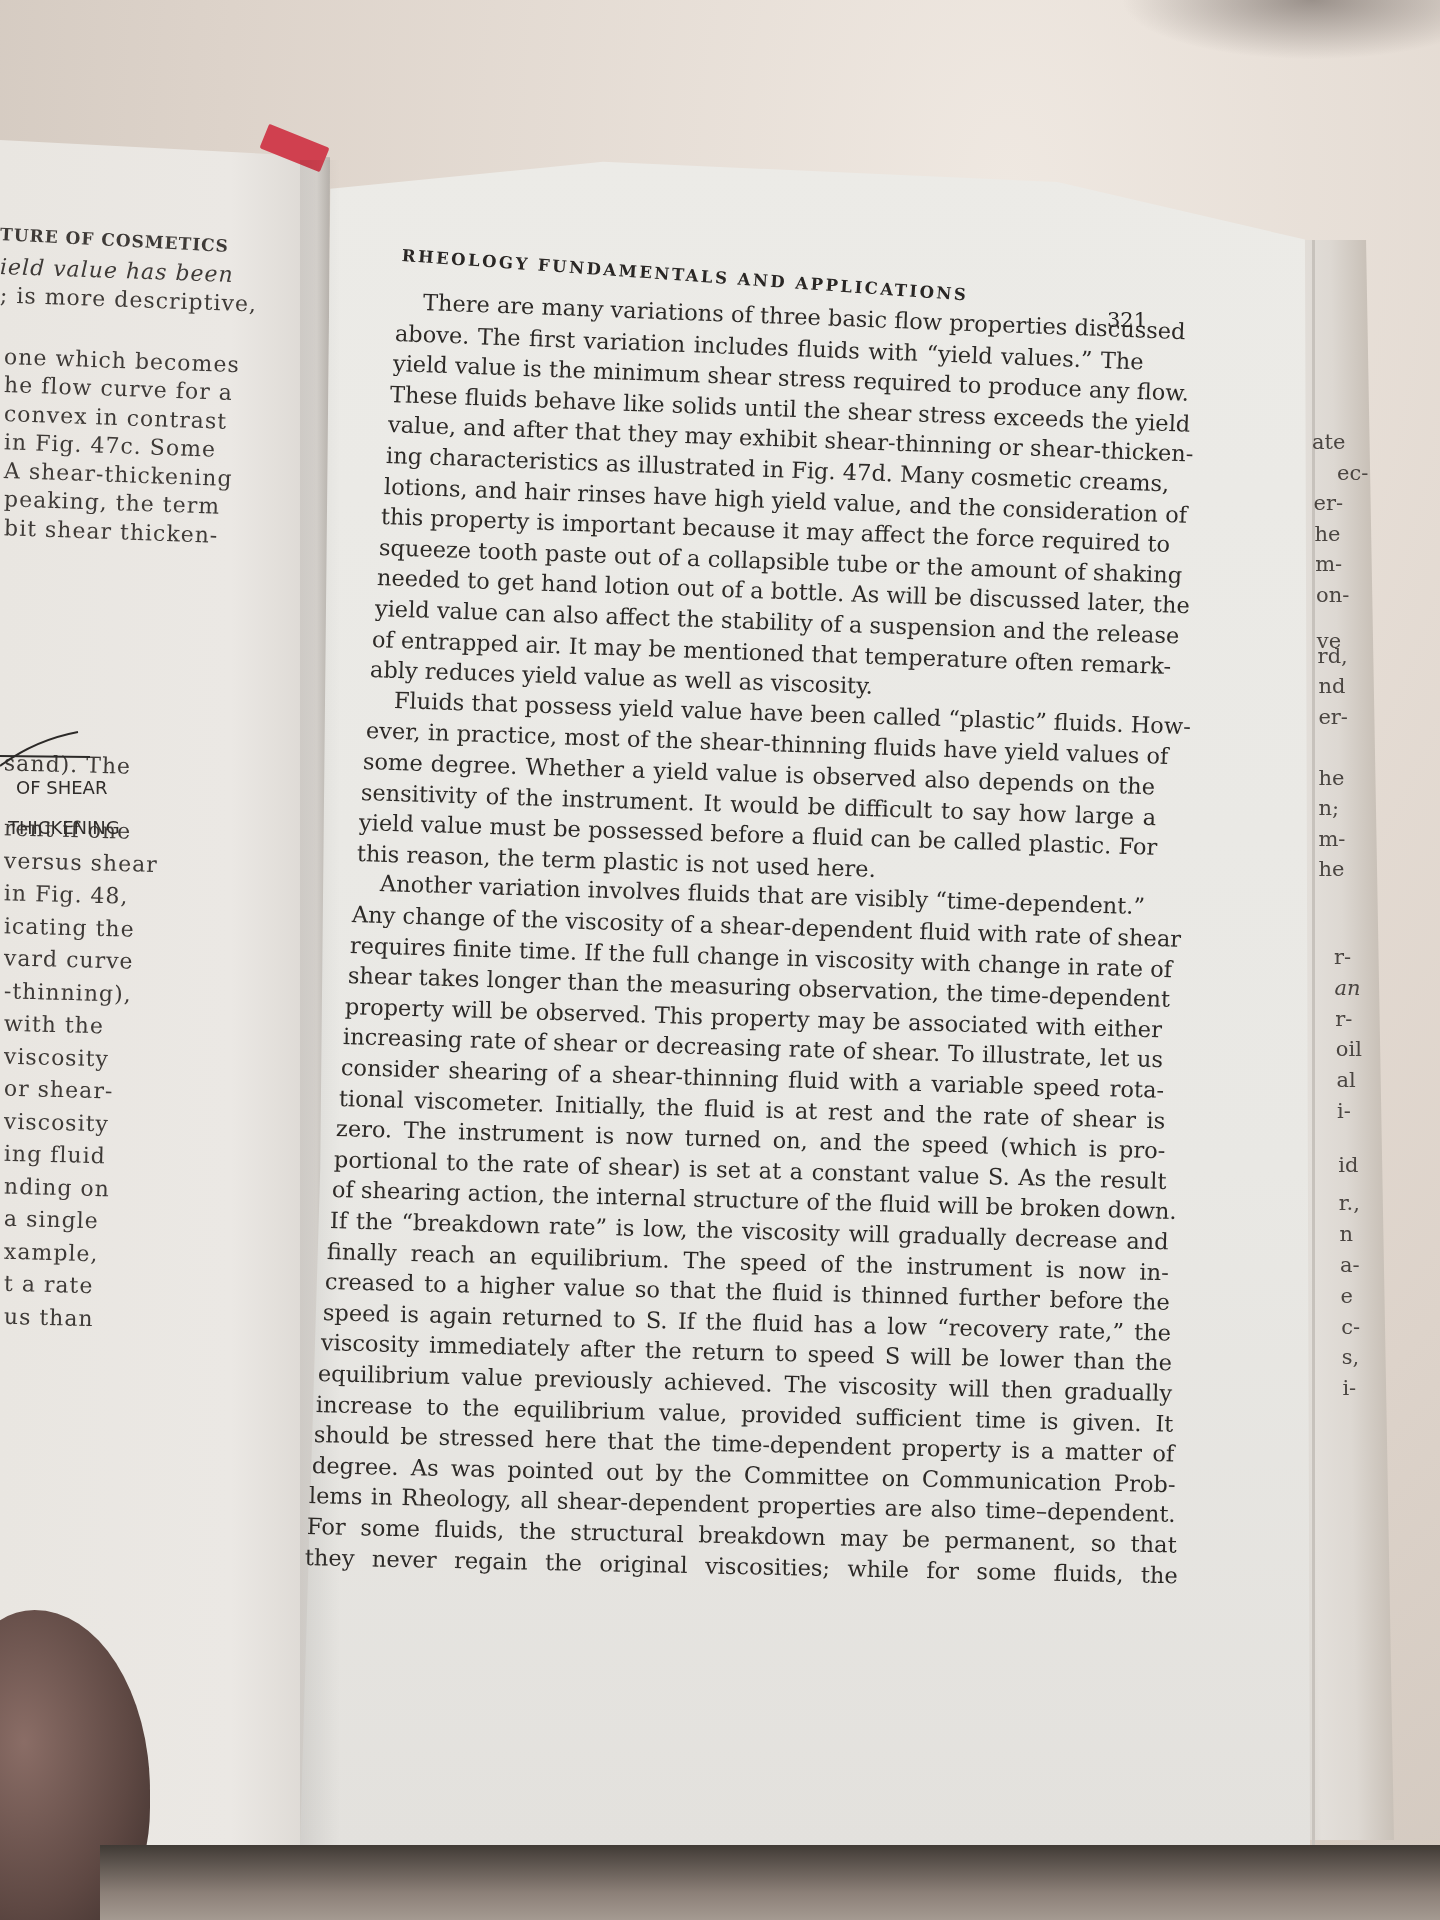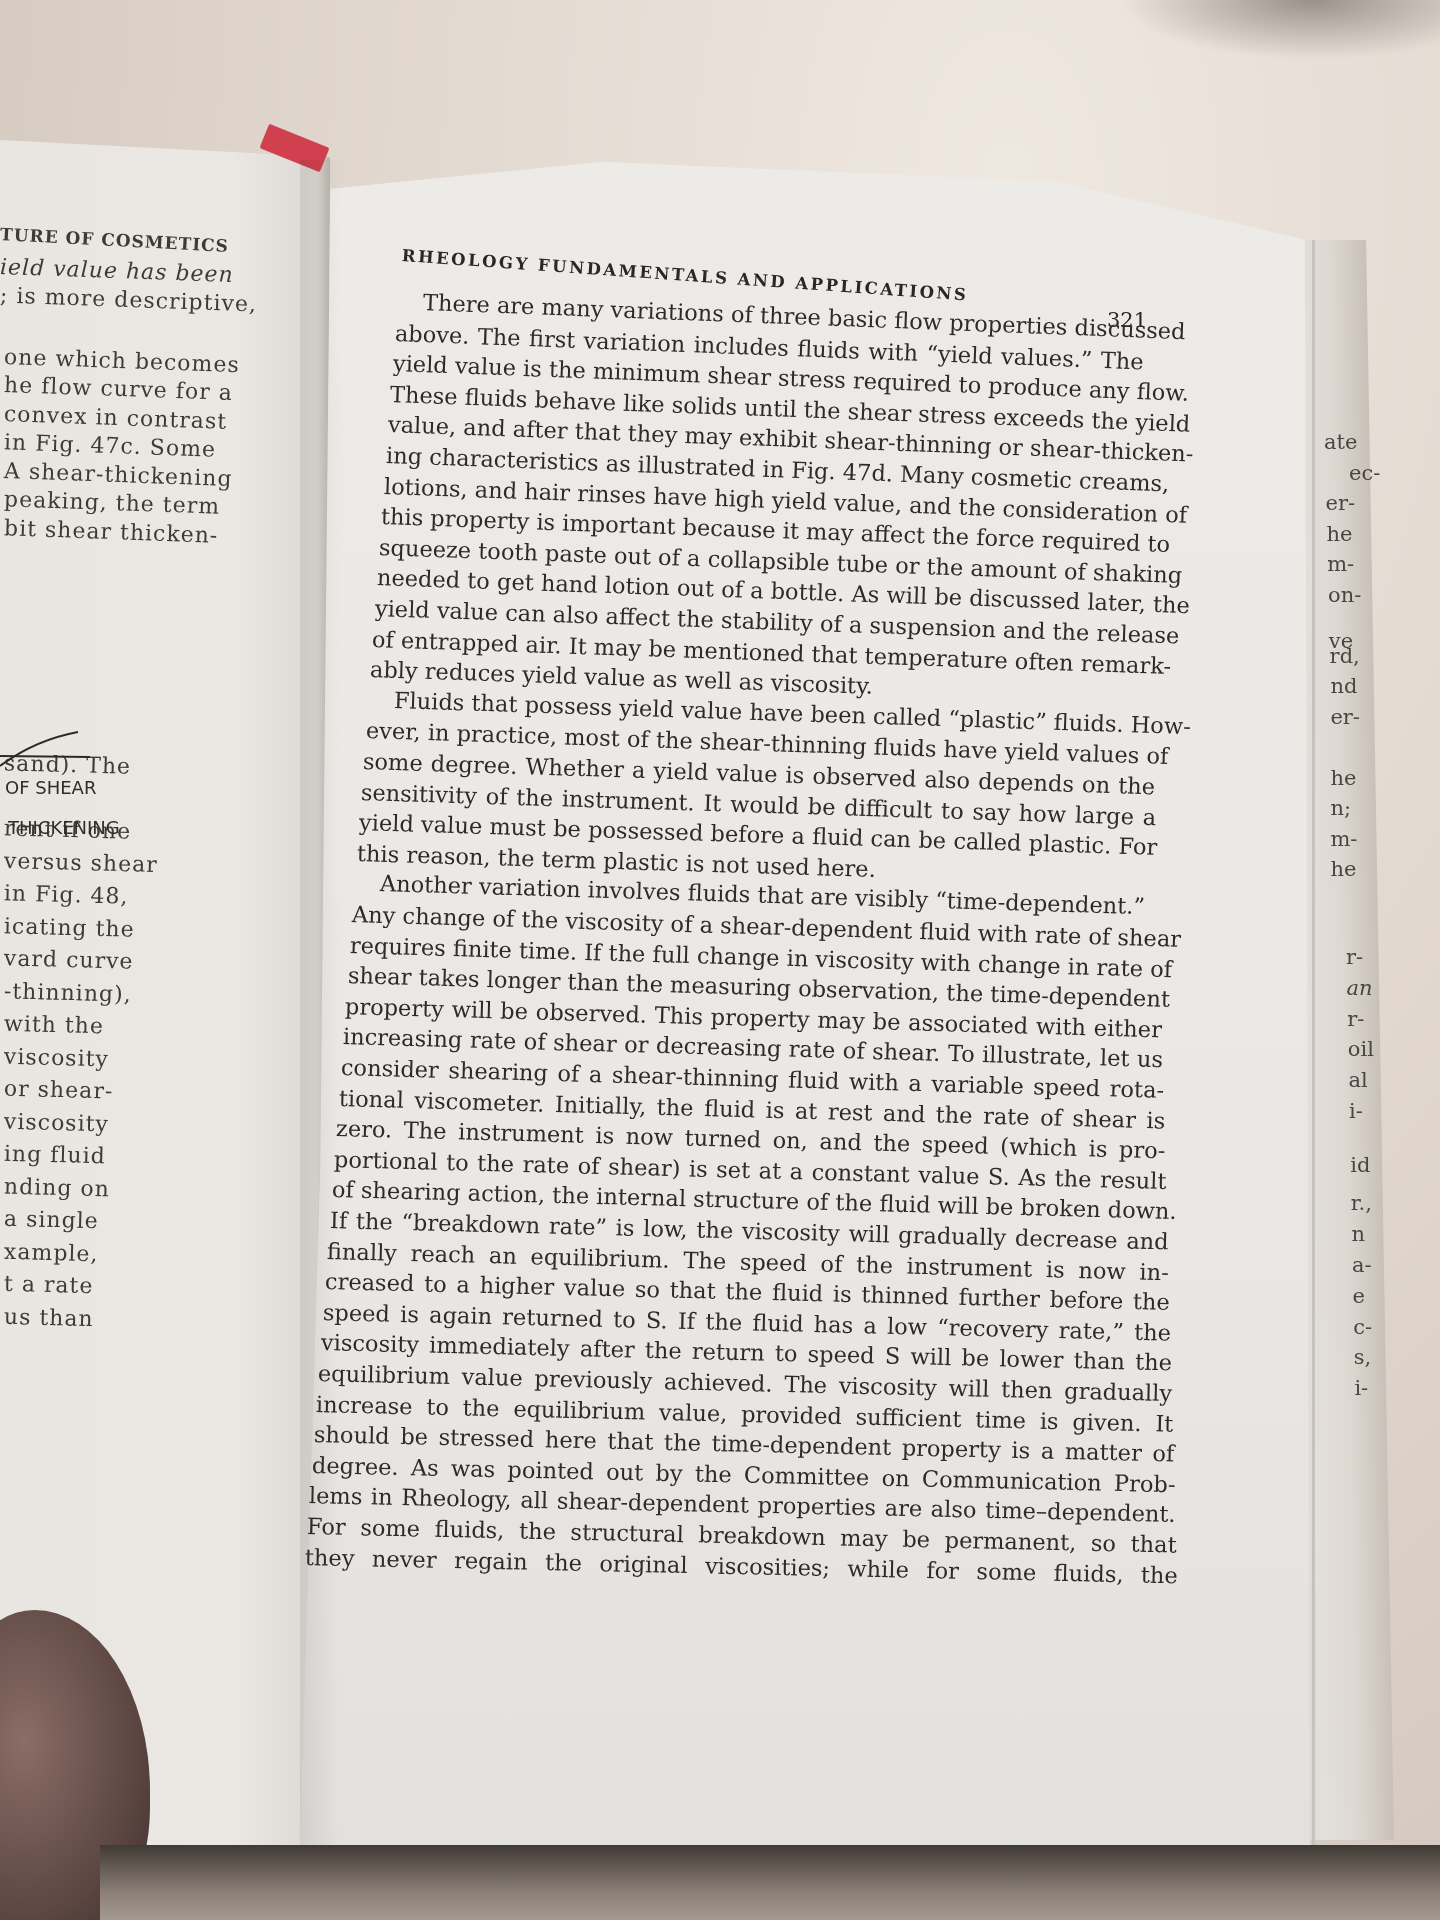--- a/index.html
+++ b/index.html
@@ -33,21 +33,21 @@
   .gutter-shadow {
     position:absolute; left:300px; top:160px; width:40px; height:1700px;
     background: linear-gradient(90deg, rgba(0,0,0,0.08), rgba(0,0,0,0));
   }
   .page-edge {
     position:absolute; left:1290px; top:240px; width:90px; height:1600px;
     background: linear-gradient(90deg,#d8d4ce 0%,#e3dfda 20%,#ddd8d2 60%,#c9c1b8 100%);
     transform: skewX(1deg);
   }
   .edge-line { position:absolute; top:240px; width:3px; height:1620px; background:#b9b4ae; }
-  .right-edge-text { position:absolute; font-size:21px; color:#4a4541;padding-left:12px; }
+  .right-edge-text { position:absolute; font-size:21px; color:#4a4541; }
   .main-text {
     position:absolute; left:0; top:0; color:#2d2a27; font-size:22.5px;
   }
   .main-text .ln { position:absolute; white-space:nowrap; transform-origin:left center; }
   .running-head { font-size:16.5px; font-weight:bold; letter-spacing:2.5px; color:#2a2725; }
   .page-num { font-size:21px; color:#2a2725; }
   .finger {
     position:absolute; left:-60px; top:1610px; width:210px; height:330px;
     background: radial-gradient(ellipse at 40% 40%, #8a6d66 0%, #5e4843 60%, #3a2d2a 100%);
     border-radius:45% 55% 40% 30%;
@@ -98,21 +98,21 @@
       <div class="ln" style="left: 4px; top: 1099.5px; transform: rotate(1.5deg);">xample,</div>
       <div class="ln" style="left: 4px; top: 1132px; transform: rotate(1.5deg);">t a rate</div>
       <div class="ln" style="left: 4px; top: 1164.5px; transform: rotate(1.5deg);">us than</div>
     </div>
   <svg class="fig-curve" width="90" height="40">
     <path d="M0 36 Q35 10 78 2" stroke="#2c2a28" stroke-width="2" fill="none"></path>
   </svg>
   <svg style="position:absolute;left:0;top:612px" width="100" height="8">
     <line x1="0" y1="4" x2="90" y2="5" stroke="#2c2a28" stroke-width="2"></line>
   </svg>
-  <div class="fig-label" style="left:5px;top:637px;">OF SHEAR</div>
+  <div class="fig-label" style="left:16px;top:637px;">OF SHEAR</div>
   <div class="fig-label" style="left:8px;top:677px;">THICKENING</div>
 </div>
 <div class="bookmark-ribbon"></div>
 
 <div class="page-edge"></div>
 <div class="edge-line" style="left:1297px"></div>
 <div class="edge-line" style="left:1312px;background:#c7c2bc"></div>
 <div id="edge-text">
     <div class="right-edge-text" style="left: 1312px; top: 430px;">ate</div>
     <div class="right-edge-text" style="left: 1337px; top: 460.5px;">ec-</div>

